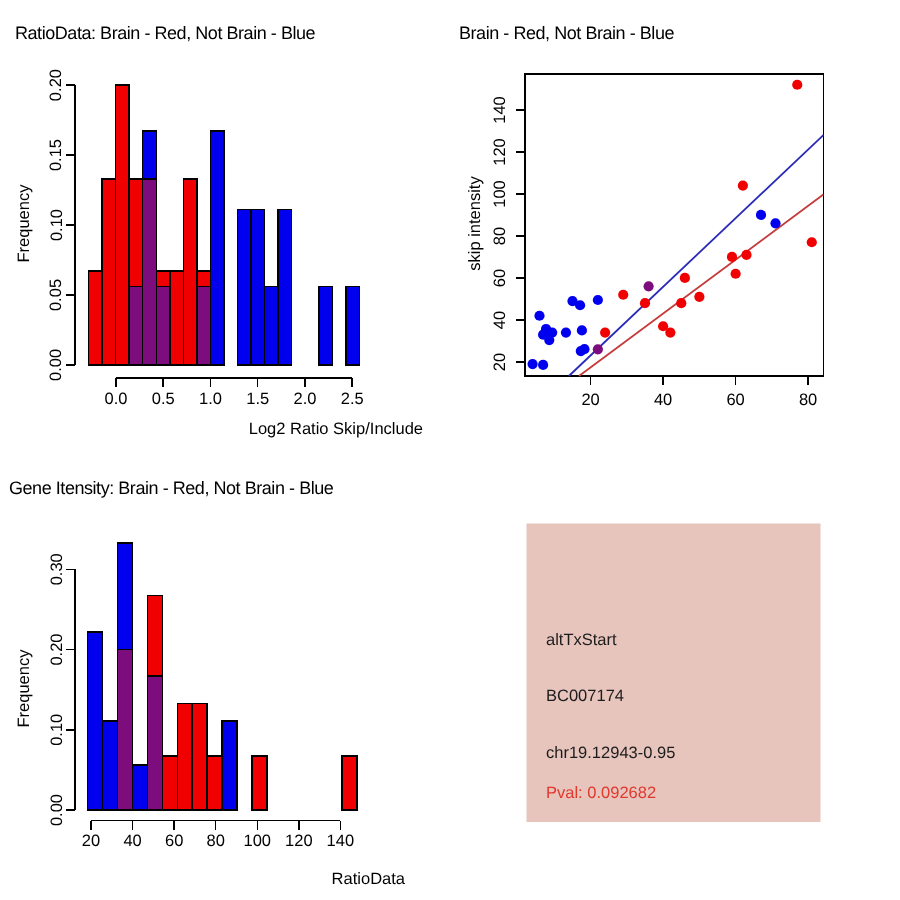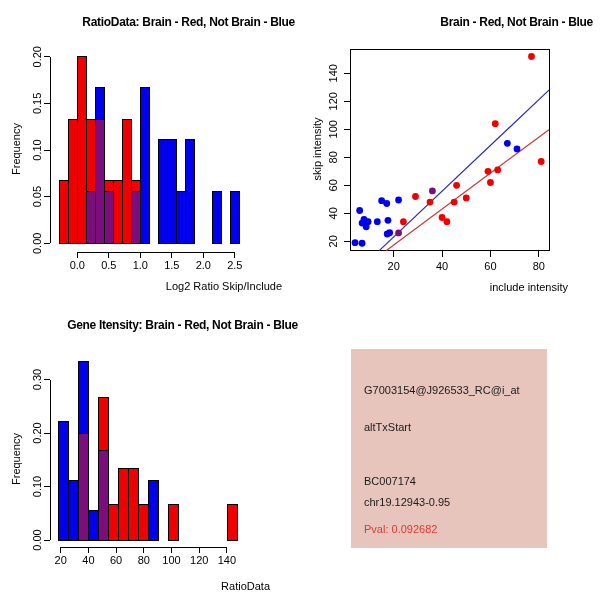--- a/index.html
+++ b/index.html
@@ -1,20 +1,20 @@
 <!DOCTYPE html>
 <html><head>
 <meta charset="utf-8">
 <style>
   html,body{margin:0;padding:0;background:#ffffff;}
   #canvas{position:relative;width:600px;height:600px;background:#ffffff;overflow:hidden;
           font-family:"Liberation Sans",sans-serif;}
   #plot-svg{position:absolute;left:0;top:0;}
   svg text{font-family:"Liberation Sans",sans-serif;}
-  .title{position:absolute;text-align:right;font-weight:bold;font-size:12px;letter-spacing:-0.3px;color:#000;}
+  .title{position:absolute;text-align:left;font-weight:normal;font-size:12px;letter-spacing:-0.3px;color:#000;}
   .axlab{position:absolute;text-align:right;font-size:11px;color:#000;}
   .ylab{position:absolute;width:140px;text-align:center;font-size:11px;color:#000;transform:rotate(-90deg);}
   #info-panel{position:absolute;left:351px;top:349px;width:196px;height:199px;}
   .info-line{position:absolute;left:13px;font-size:11px;color:#1c1c1c;white-space:nowrap;}
   .info-line.pval{color:#e0392e;}
 </style>
 </head>
 <body>
 
 <div id="canvas">
@@ -178,27 +178,25 @@
           <rect x="227.86950000000002" y="504.155" width="9.97199999999998" height="35.84500000000003" fill="#f00000" stroke="#000" stroke-width="1" shape-rendering="crispEdges"></rect>
         </g>
       </g>
     </svg>
 
   <div class="title" style="left:10px;top:15px;width:285px">RatioData: Brain - Red, Not Brain - Blue</div>
   <div class="title" style="left:6px;top:318px;width:292px">Gene Itensity: Brain - Red, Not Brain - Blue</div>
   <div class="title" style="left:306px;top:15px;width:287px">Brain - Red, Not Brain - Blue</div>
 
   <div class="axlab" style="left:30px;top:280px;width:252px">Log2 Ratio Skip/Include</div>
-  <div class="axlab" style="left:330px;top:281px;width:238px">include intensity</div>
   <div class="axlab" style="left:30px;top:580px;width:240px">RatioData</div>
 
   <div class="ylab" style="left:-54px;top:143px;">Frequency</div>
   <div class="ylab" style="left:247px;top:143px;">skip intensity</div>
   <div class="ylab" style="left:-54px;top:453px;">Frequency</div>
 
   <div id="info-panel" style="background: rgb(231, 196, 188);">
-    <div class="info-line" style="top:35px">G7003154@J926533_RC@i_at</div>
     <div class="info-line" style="top:72px">altTxStart</div>
-    <div class="info-line" style="top:126px">BC007174</div>
+    <div class="info-line" style="top:109px">BC007174</div>
     <div class="info-line" style="top:147px">chr19.12943-0.95</div>
     <div class="info-line pval" style="top:174px">Pval: 0.092682</div>
   </div>
 </div>
 
 </body></html>

